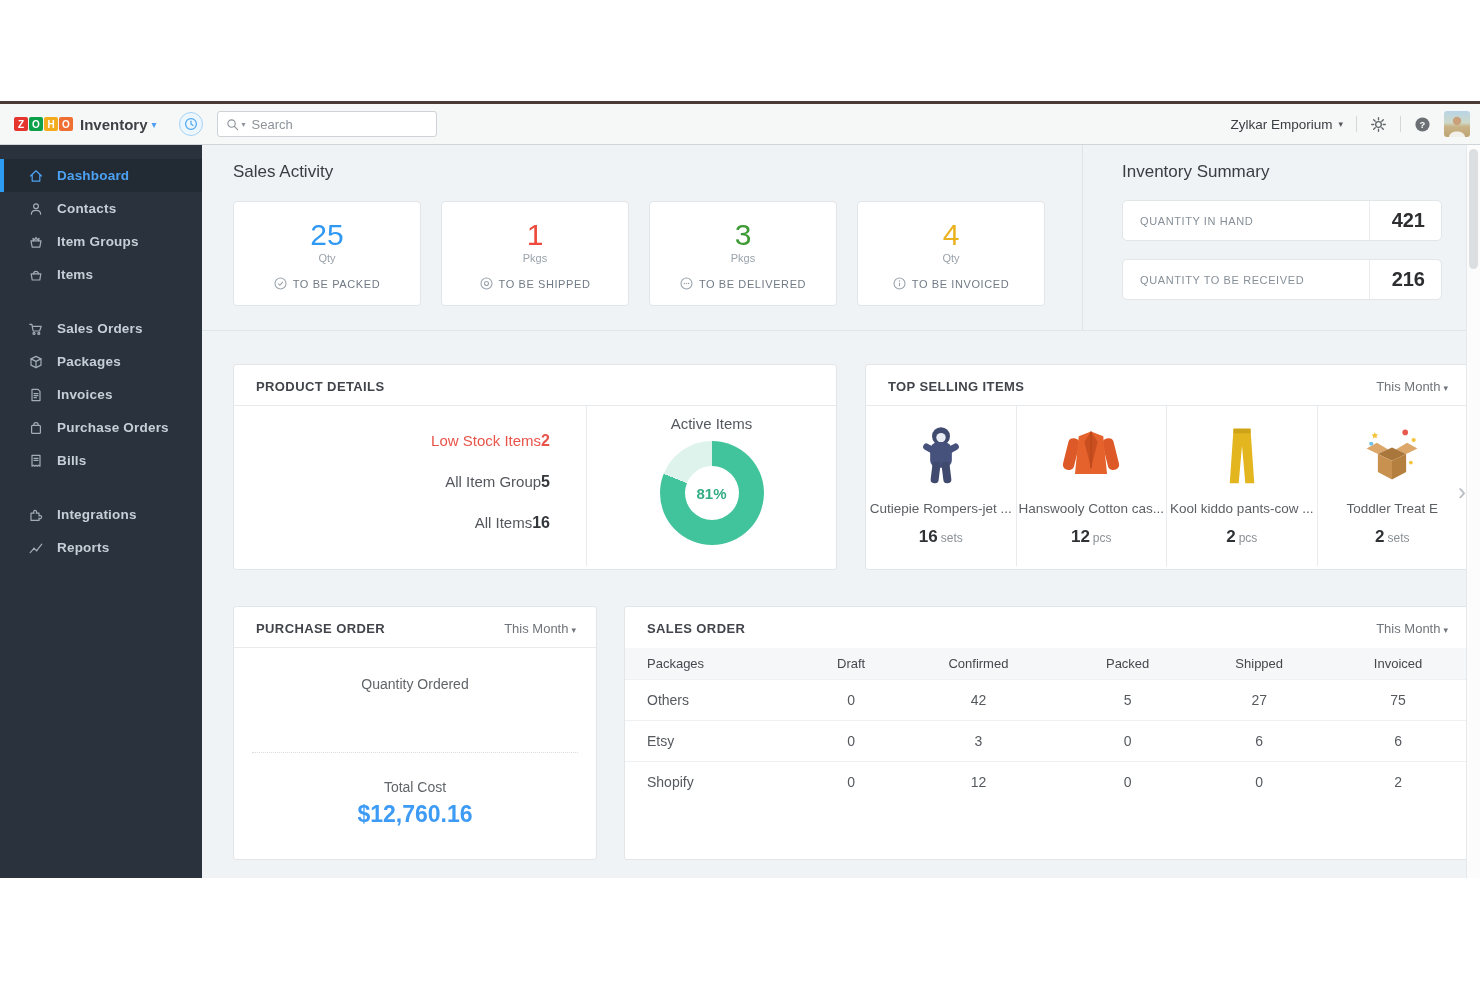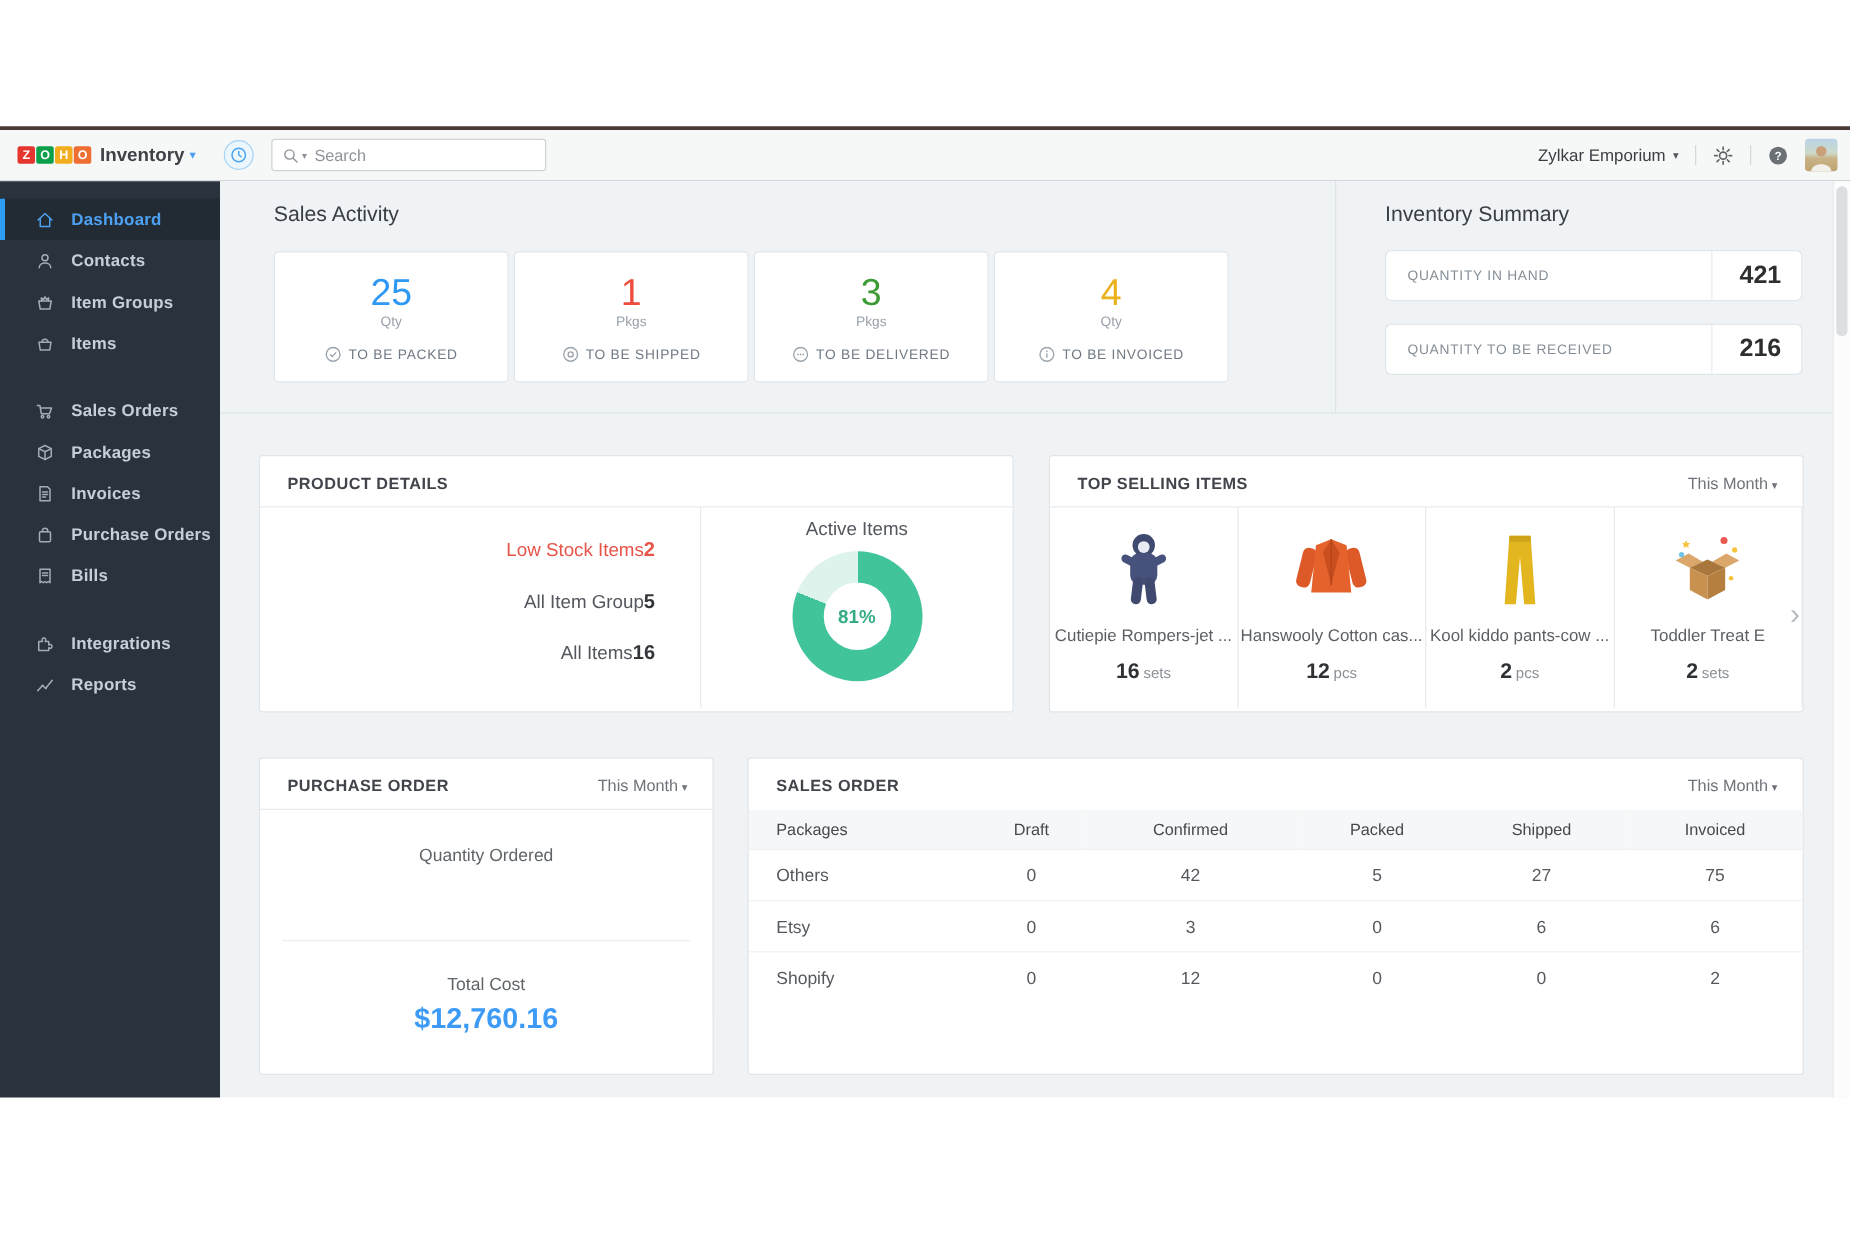--- a/index.html
+++ b/index.html
@@ -34,43 +34,43 @@
   .org-switcher .caret { font-size:9px; color:#55595e; }
   .tb-sep { width:1px; height:16px; background:#d5d8da; margin:0 13px; }
   .tb-icon { cursor:pointer; display:flex; align-items:center; justify-content:center; }
   .avatar { width:26px; height:26px; border-radius:3px; margin-left:13px; overflow:hidden;
             cursor:pointer; background:linear-gradient(#b9d4e6 0%,#cdd9c9 45%,#c9b388 60%,#bfa471 100%); }
 
   
   .body-row { display:flex; height:733px; position:relative; }
 
   
-  .sidebar { width:176px; background:#2a333d; padding-top:14px; flex:none; }
+  .sidebar { width:202px; background:#2a333d; padding-top:14px; flex:none; }
   .side-item { height:33px; display:flex; align-items:center; padding-left:24px;
                cursor:pointer; border-left:4px solid transparent; }
   .side-item .s-ic { width:16px; height:16px; margin-right:13px; color:#a3adb7; flex:none; }
   .side-item .s-label { font-size:13.5px; font-weight:bold; color:#c6cfd8; letter-spacing:.2px; }
   .side-item.active { background:#222b34; border-left-color:#2d9cf4; }
   .side-item.active .s-label { color:#4da1f2; }
   .side-item.active .s-ic { color:#4da1f2; }
   .side-gap { height:21px; }
   .s-ic svg { width:16px; height:16px; stroke:currentColor; fill:none;
               stroke-width:1.2; stroke-linecap:round; stroke-linejoin:round; }
 
   
   .content { flex:1; background:#eff3f5; position:relative; overflow:hidden; }
   .scroll-strip { position:absolute; right:0; top:0; width:14px; height:733px;
                   background:#fcfcfc; border-left:1px solid #e6e8ea; }
   .scroll-thumb { position:absolute; right:2px; top:4px; width:9px; height:120px;
                   border-radius:5px; background:#dcdfe1; }
 
-  .top-band { height:186px; display:flex; border-bottom:1px solid #e0e5e8;padding-left:12px; }
+  .top-band { height:186px; display:flex; border-bottom:1px solid #e0e5e8; }
   .sa-wrap { width:881px; border-right:1px solid #dfe4e7; padding:17px 0 0 31px; }
   .band-title { font-size:17px; color:#3a3e43; }
-  .sa-cards { display:flex; gap:4px; margin-top:19px; }
+  .sa-cards { display:flex; gap:20px; margin-top:19px; }
   .sa-card { width:188px; height:105px; background:#fff; border:1px solid #e2e6e9;
              border-radius:4px; text-align:center; padding-top:17px; cursor:pointer; }
   .sa-num { font-size:30px; line-height:32px; }
   .sa-unit { font-size:11px; color:#9aa2ab; margin-top:1px; }
   .sa-label { margin-top:13px; font-size:11px; color:#707a84; letter-spacing:.6px;
               display:flex; align-items:center; justify-content:center; gap:6px; }
   .sa-label svg { width:13px; height:13px; stroke:#9aa4ad; fill:none; stroke-width:1.1; }
 
   .is-wrap { flex:1; padding:17px 38px 0 39px; }
   .is-row { height:41px; background:#fff; border:1px solid #e1e6e9; border-radius:5px;

